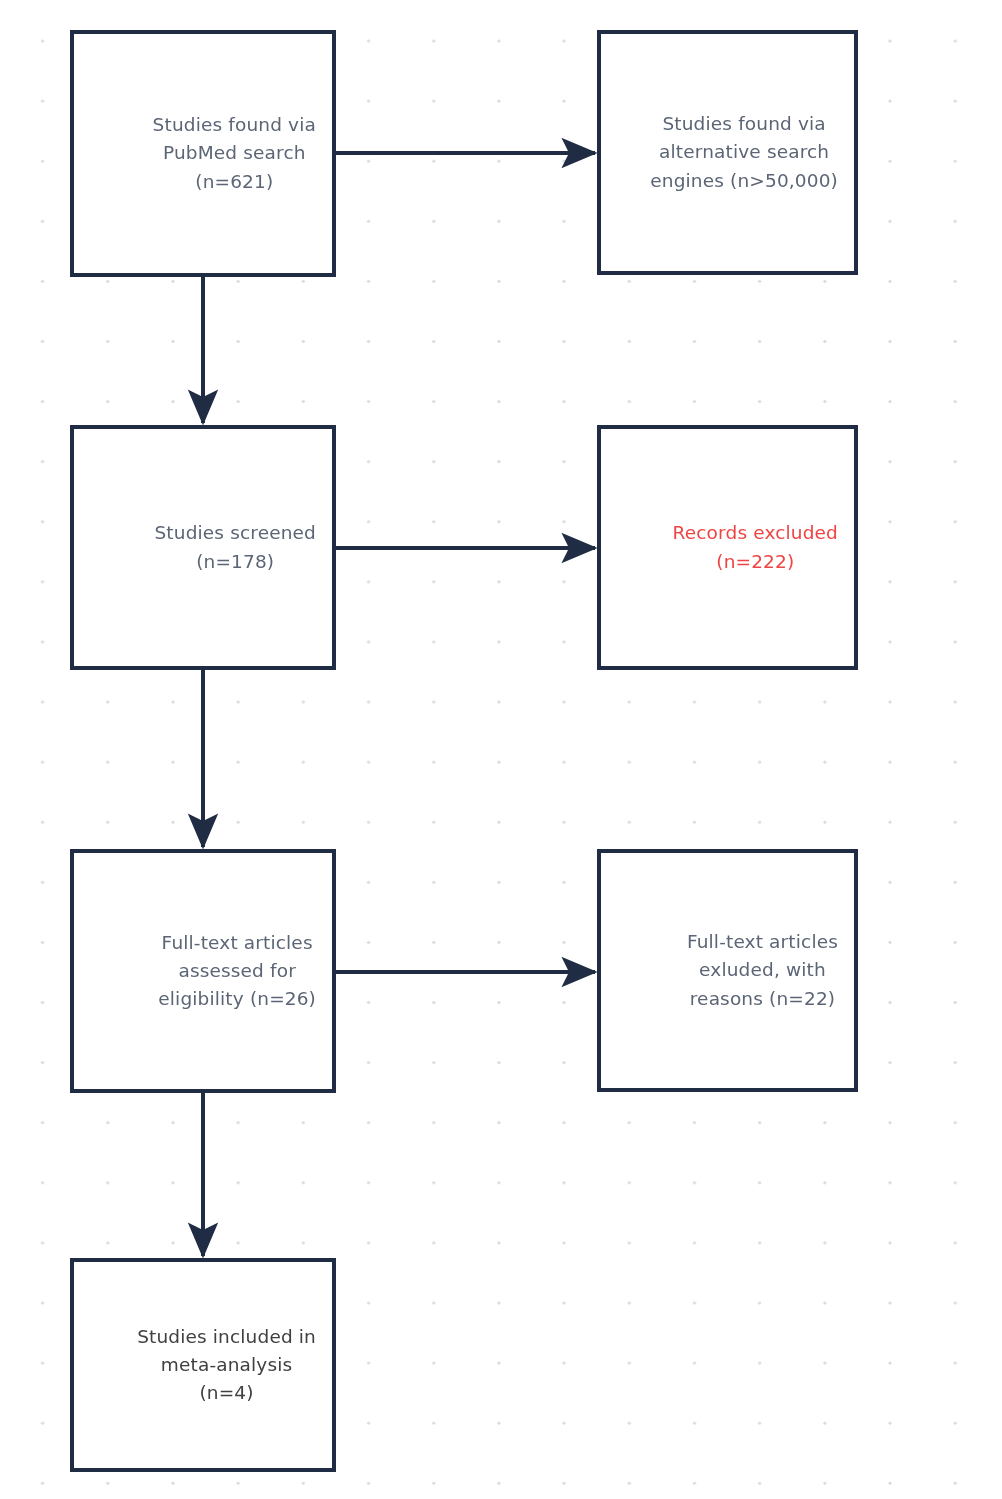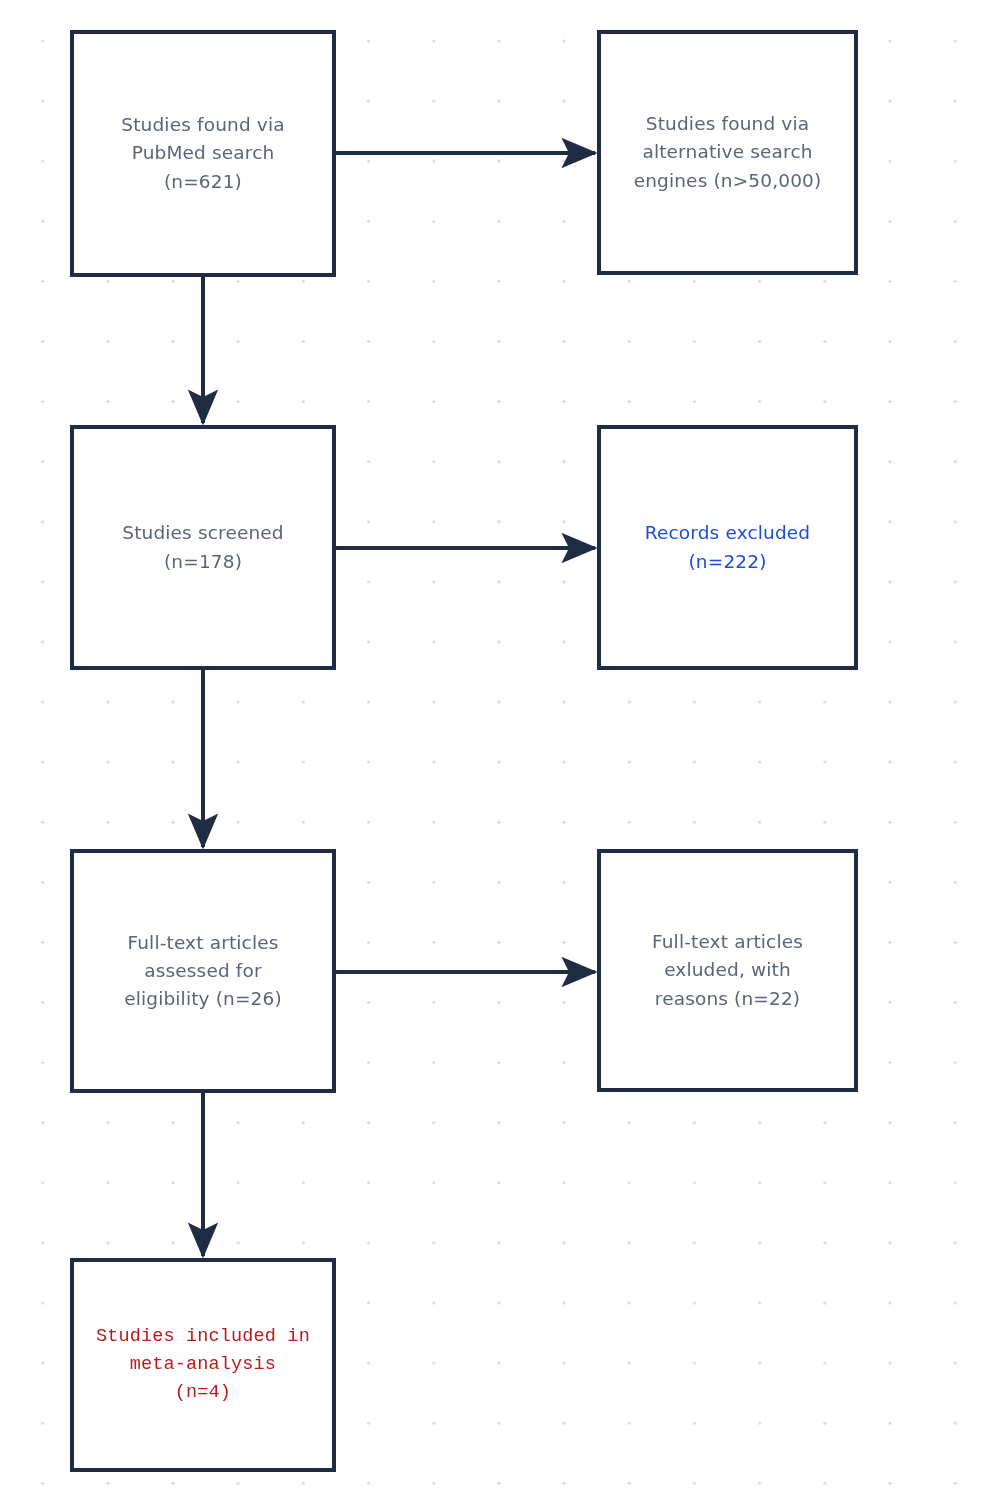--- a/index.html
+++ b/index.html
@@ -19,21 +19,21 @@
     overflow: hidden;
     font-family: "DejaVu Sans", "Liberation Sans", sans-serif;
   }
   .node {
     position: absolute;
     box-sizing: border-box;
     background: #ffffff;
     border: 4px solid #1f2c43;
     display: flex;
     align-items: center;
-    justify-content: center;
+    justify-content: flex-end;
     padding: 0 16px;
   }
   .node-label {
     text-align: center;
     color: #5b6575;
     font-size: 18.5px;
     line-height: 1.52;
     letter-spacing: 0.15px;
     white-space: pre-line;
     font-weight: 400;
@@ -79,35 +79,35 @@
 alternative search
 engines (n&gt;50,000)</span>
   </div>
 
   <div class="node" style="left: 70px; top: 425px; width: 266px; height: 245px; border-color: rgb(31, 44, 67); background: rgb(255, 255, 255);">
     <span class="node-label" style="color: rgb(91, 101, 117);">Studies screened
 (n=178)</span>
   </div>
 
   <div class="node" style="left: 597px; top: 425px; width: 261px; height: 245px; border-color: rgb(31, 44, 67); background: rgb(255, 255, 255);">
-    <span class="node-label" style="color: #1d4ed8;">Records excluded
+    <span class="node-label" style="color: #ef4444;">Records excluded
 (n=222)</span>
   </div>
 
   <div class="node" style="left: 70px; top: 849px; width: 266px; height: 244px; border-color: rgb(31, 44, 67); background: rgb(255, 255, 255);">
     <span class="node-label" style="color: rgb(91, 101, 117);">Full-text articles
 assessed for
 eligibility (n=26)</span>
   </div>
 
   <div class="node" style="left: 597px; top: 849px; width: 261px; height: 243px; border-color: rgb(31, 44, 67); background: rgb(255, 255, 255);">
     <span class="node-label" style="color: rgb(91, 101, 117);">Full-text articles
 exluded, with
 reasons (n=22)</span>
   </div>
 
   <div class="node" style="left: 70px; top: 1258px; width: 266px; height: 214px; border-color: rgb(31, 44, 67); background: rgb(255, 255, 255);">
-    <span class="node-label" style="color: #b91c1c; font-family: Liberation Mono, monospace;">Studies included in
+    <span class="node-label" style="color: #404040;">Studies included in
 meta-analysis
 (n=4)</span>
   </div>
 
 </div>
 
 </body></html>

